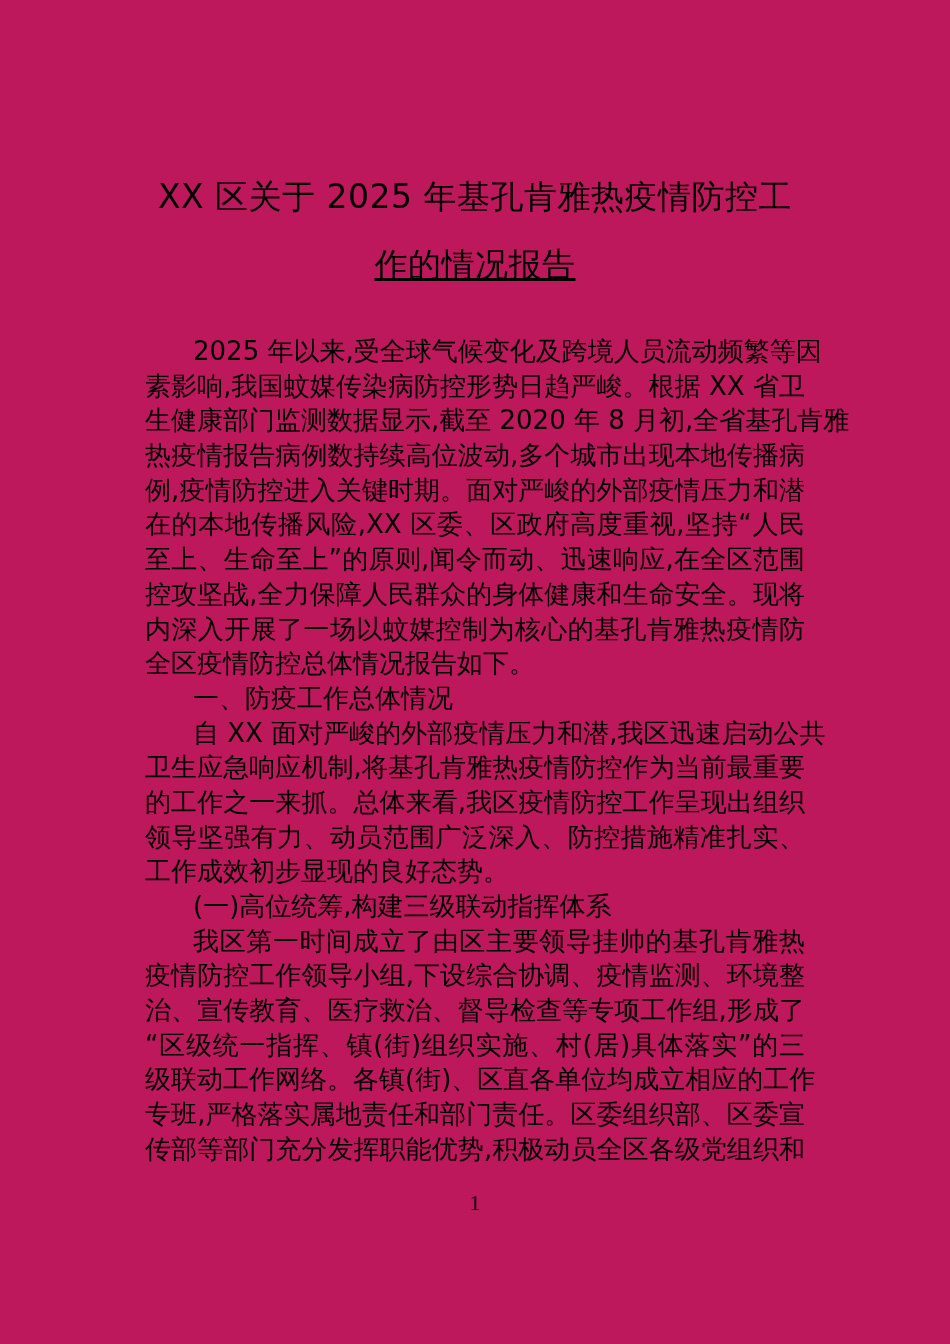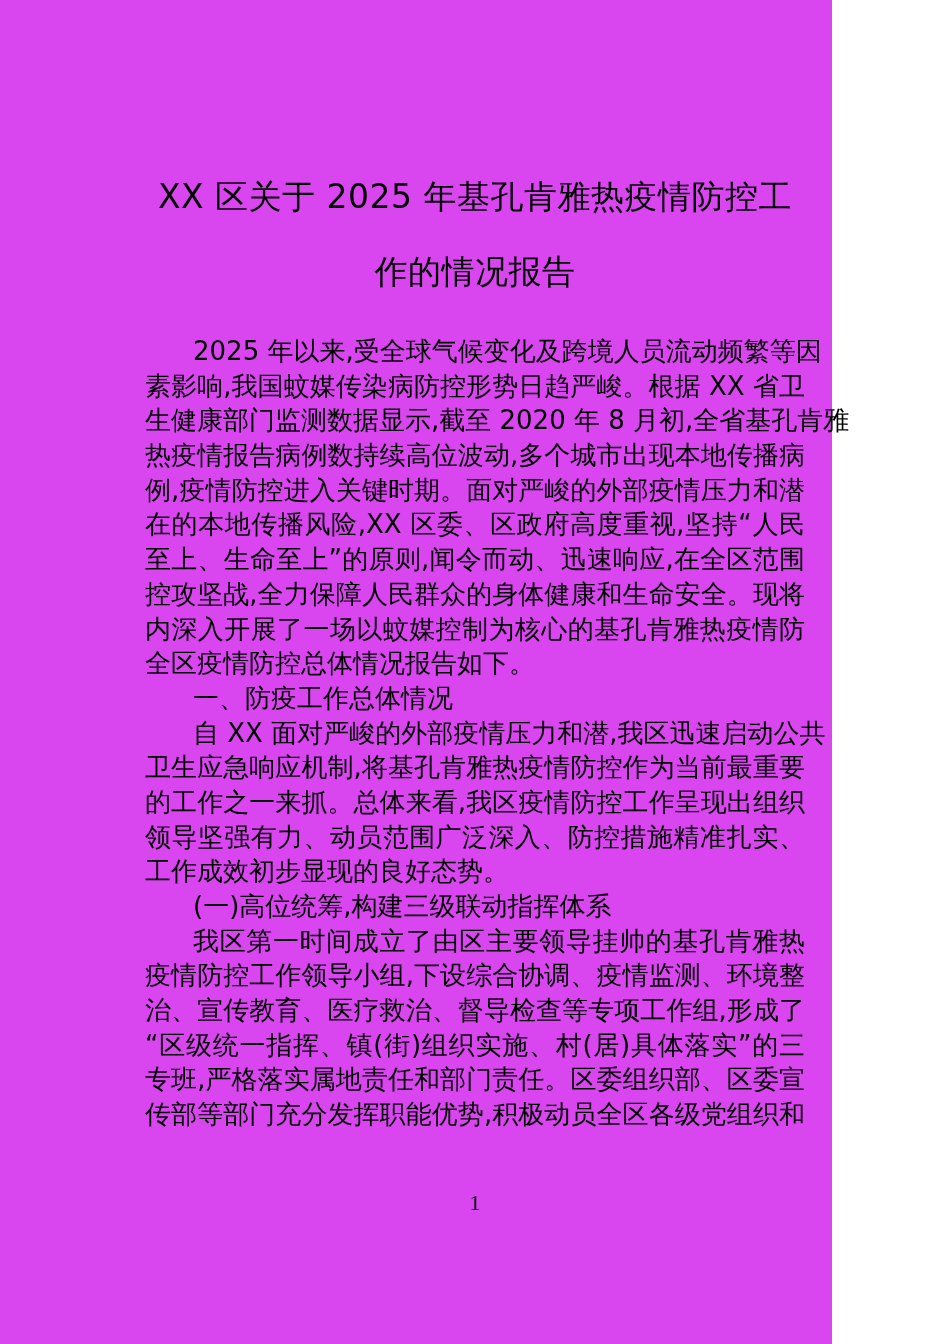--- a/index.html
+++ b/index.html
@@ -1,22 +1,22 @@
 <!DOCTYPE html>
 <html><head>
   <meta charset="utf-8">
   <style>
     html, body { margin: 0; padding: 0; background: #ffffff; }
     body { width: 950px; height: 1344px; position: relative; overflow: hidden;
            font-family: "DejaVu Sans", "Liberation Sans", sans-serif; color: #000; }
-    .page { position: absolute; left: 0; top: 0; width: 832px; height: 1344px; background: #d946ef; }
+    .page { position: absolute; left: 0; top: 0; width: 950px; height: 1344px; background: #be185d; }
     .title { position: absolute; left: 140px; width: 670px; text-align: center;
              font-size: 33px; line-height: 40px; letter-spacing: 0.5px; white-space: nowrap; }
     .title.l1 { top: 177px; }
-    .title.l2 { top: 252px; }
+    .title.l2 { top: 245px; text-decoration: underline; }
     .body { position: absolute; left: 145px; top: 334px; width: 660px; }
     .line { height: 34.7px; line-height: 34.7px; font-size: 26px; white-space: nowrap;
             text-align: justify; text-align-last: justify; letter-spacing: 0px; }
     .line.indent { padding-left: 48px; }
     .line.last { text-align-last: left; }
     .pagenum { position: absolute; left: 0; width: 950px; top: 1190px; text-align: center;
                font-family: "Liberation Serif", "DejaVu Serif", serif; font-size: 22px; }
   </style>
 </head>
 <body>
@@ -45,18 +45,19 @@
     <div class="line">的工作之一来抓。总体来看,我区疫情防控工作呈现出组织</div>
     <div class="line">领导坚强有力、动员范围广泛深入、防控措施精准扎实、</div>
     <div class="line last">工作成效初步显现的良好态势。</div>
 
     <div class="line indent last">(一)高位统筹,构建三级联动指挥体系</div>
 
     <div class="line indent">我区第一时间成立了由区主要领导挂帅的基孔肯雅热</div>
     <div class="line">疫情防控工作领导小组,下设综合协调、疫情监测、环境整</div>
     <div class="line">治、宣传教育、医疗救治、督导检查等专项工作组,形成了</div>
     <div class="line">“区级统一指挥、镇(街)组织实施、村(居)具体落实”的三</div>
+    <div class="line">级联动工作网络。各镇(街)、区直各单位均成立相应的工作</div>
     <div class="line">专班,严格落实属地责任和部门责任。区委组织部、区委宣</div>
     <div class="line">传部等部门充分发挥职能优势,积极动员全区各级党组织和</div>
   </div>
 
   <div class="pagenum">1</div>
 </div>
 
 </body></html>

